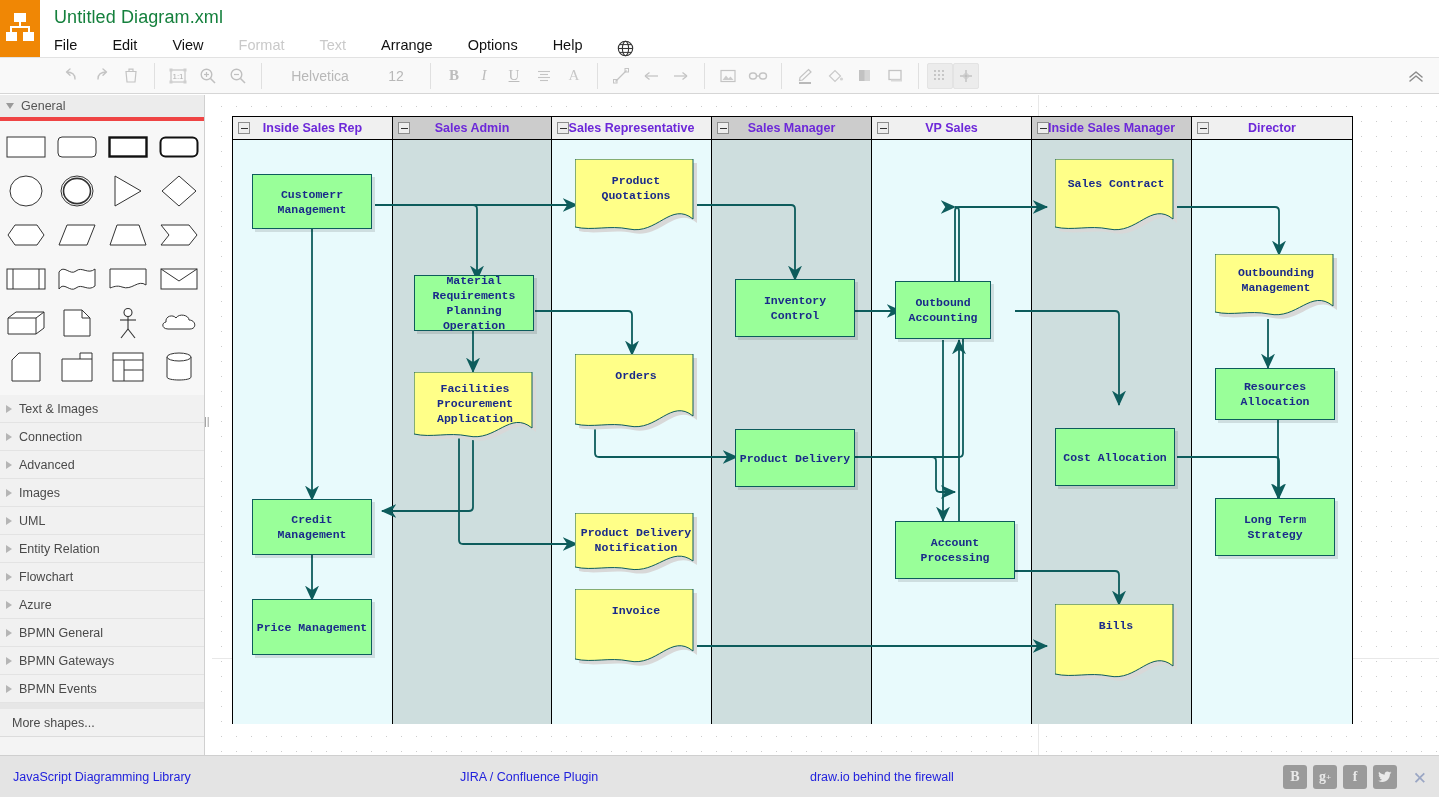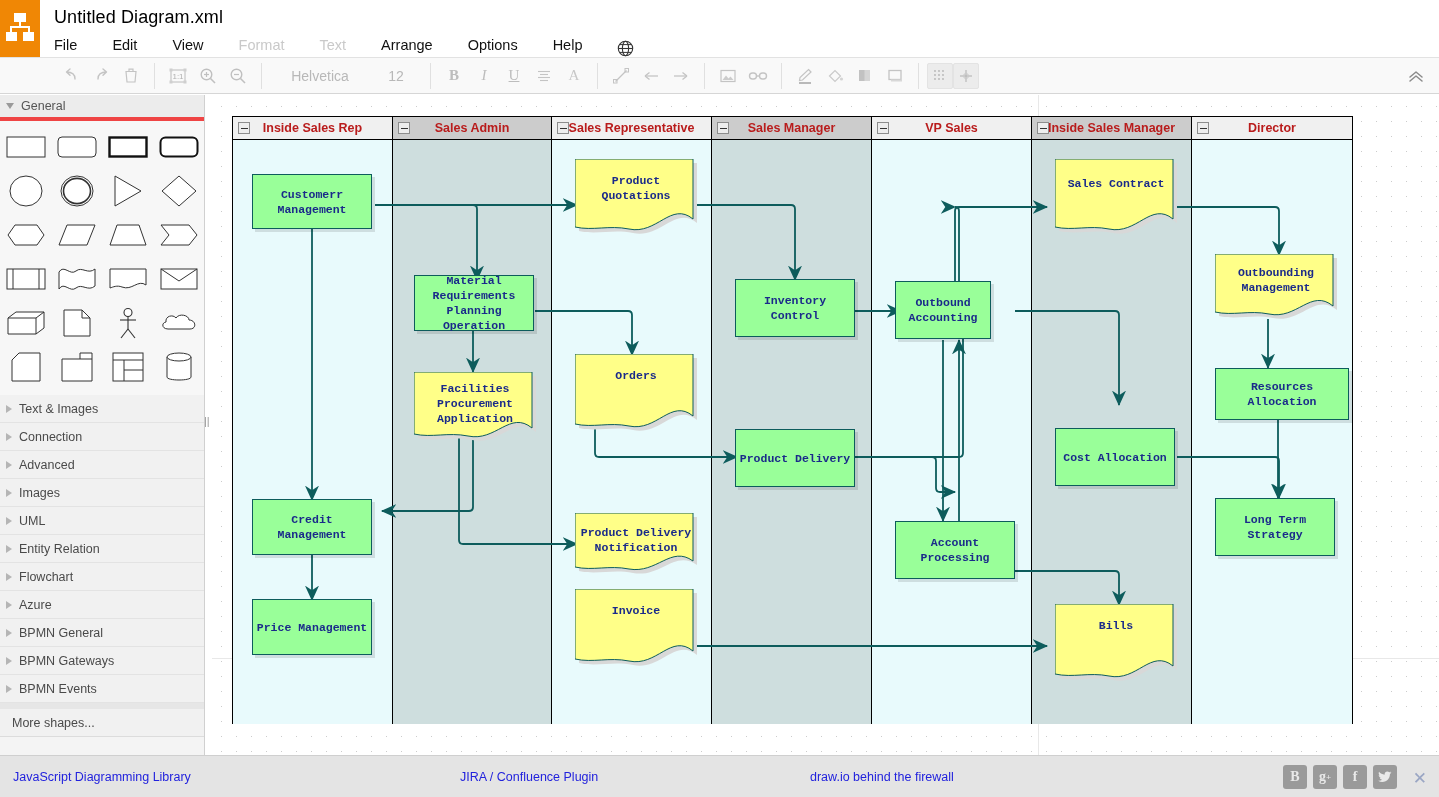--- a/index.html
+++ b/index.html
@@ -11,21 +11,21 @@
     background: #ffffff;
   }
   #app { position: relative; width: 1439px; height: 797px; }
 
   
   .header { position: absolute; left: 0; top: 0; width: 1439px; height: 57px; background: #ffffff; }
   .logo { position: absolute; left: 0; top: 0; width: 40px; height: 57px; background: #f08705; }
   .logo svg { position: absolute; left: 6px; top: 12px; }
   .app-title {
     position: absolute; left: 54px; top: 7px;
-    font-size: 18px; color: #000000; letter-spacing: 0.1px;
+    font-size: 18px; color: #15803d; letter-spacing: 0.1px;
   }
   .menubar { position: absolute; left: 54px; top: 34px; height: 22px; display: flex; align-items: center; gap: 35px; }
   .menu-item { font-size: 14.5px; color: #111; cursor: default; white-space: nowrap; }
   .menu-item.disabled { color: #c9c9c9; }
   .globe-icon { display: inline-block; width: 17px; height: 17px; position: relative; top: 3px; }
 
   
   .toolbar {
     position: absolute; left: 0; top: 57px; width: 1439px; height: 37px;
     background: #f9f9f9; border-top: 1px solid #e2e2e2; border-bottom: 1px solid #d6d6d6;
@@ -88,21 +88,21 @@
   .ruler-v { position: absolute; left: 826px; top: 0; width: 1px; height: 660px; background: #e8e8e8; }
   .ruler-h { position: absolute; left: 0; top: 563px; width: 1227px; height: 1px; background: #e8e8e8; }
 
   
   .pool { position: absolute; left: 20px; top: 21px; width: 1121px; height: 608px; }
   .lane { position: absolute; top: 0; height: 608px; border: 1px solid #000000; }
   .lane-head {
     height: 23px; border-bottom: 1px solid #000; position: relative;
     display: flex; align-items: center; justify-content: center;
   }
-  .lane-title { font-size: 12.5px; font-weight: bold; color: #b91c1c; font-family: "Liberation Sans", sans-serif; white-space: nowrap; }
+  .lane-title { font-size: 12.5px; font-weight: bold; color: #6d28d9; font-family: "Liberation Sans", sans-serif; white-space: nowrap; }
   .lane-collapse {
     position: absolute; left: 5px; top: 5px; width: 12px; height: 12px;
     background: #ededed; border: 1px solid #8d8d8d; display: flex;
     align-items: center; justify-content: center;
   }
   .lane-collapse i { display: block; width: 7px; height: 1px; background: #333; }
   .lane-body { height: 584px; }
 
   
   .node {
@@ -763,21 +763,21 @@
       </div>
 
       <div class="node doc" style="left:983px;top:138px;width:122px;height:70px;">
         <svg class="doc-shape" viewBox="0 0 122 70" preserveAspectRatio="none">
           <path d="M4 4 L122 4 L122 56 C100 38 86 70 58 64 C38 60 22 66 4 62 Z" fill="#d8d8d8"></path>
           <path d="M0 0 L118 0 L118 52 C96 34 82 66 54 60 C34 56 18 62 0 58 Z" fill="#ffff88" stroke="#0d5c5c" stroke-width="1"></path>
         </svg>
         <span class="doc-label" style="margin-bottom:18px">Outbounding
 Management</span>
       </div>
-      <div class="node proc" style="left:983px;top:252px;width:134px;height:52px;">
+      <div class="node proc" style="left:983px;top:252px;width:120px;height:52px;">
         <span>Resources
 Allocation</span>
       </div>
       <div class="node proc" style="left:983px;top:382px;width:120px;height:58px;">
         <span>Long Term
 Strategy</span>
       </div>
 
     </div>
   </div>

